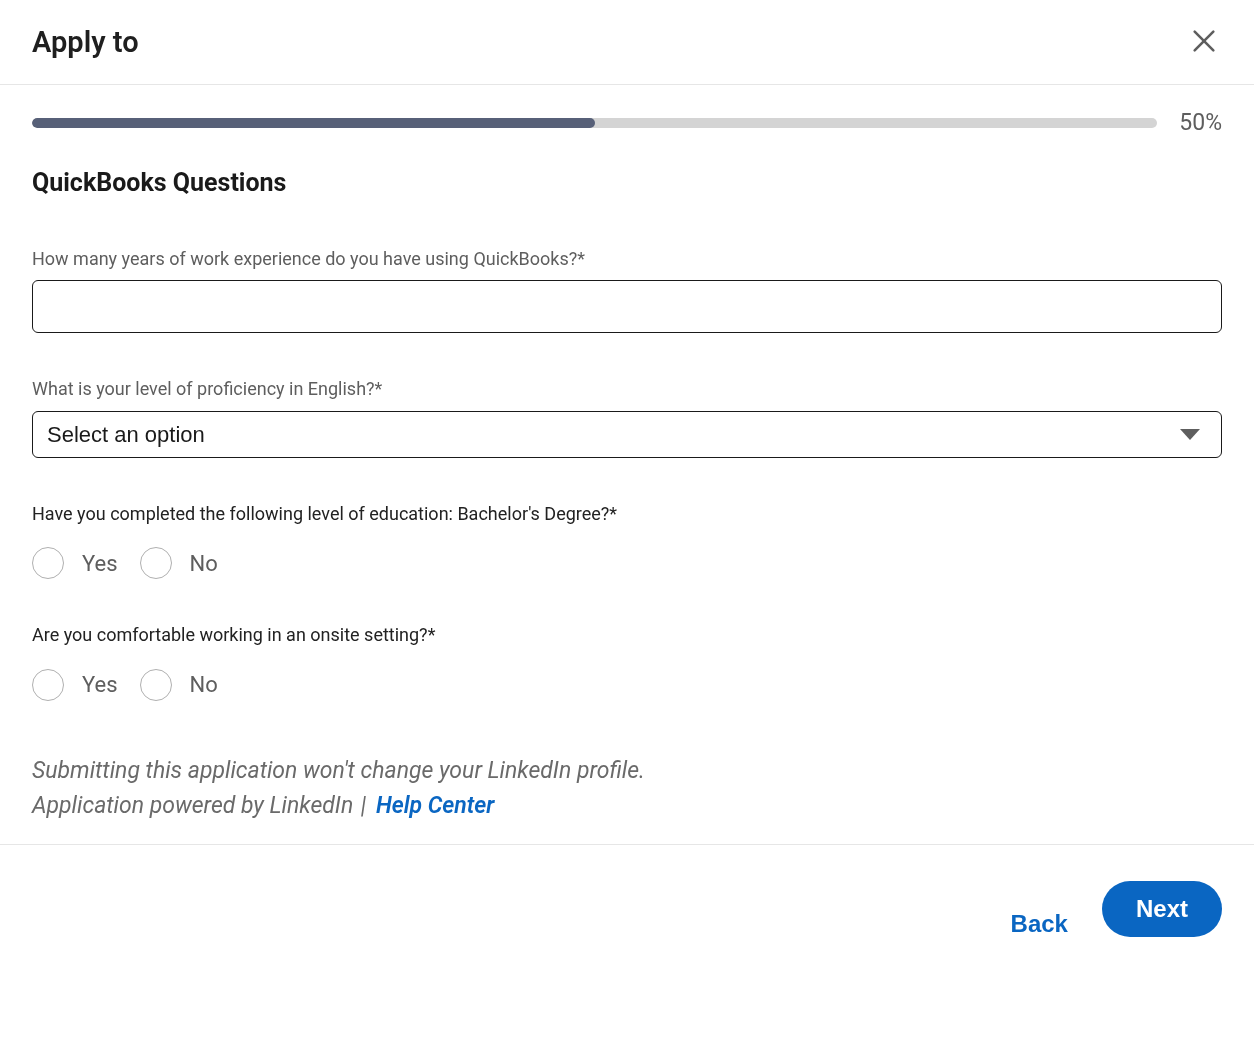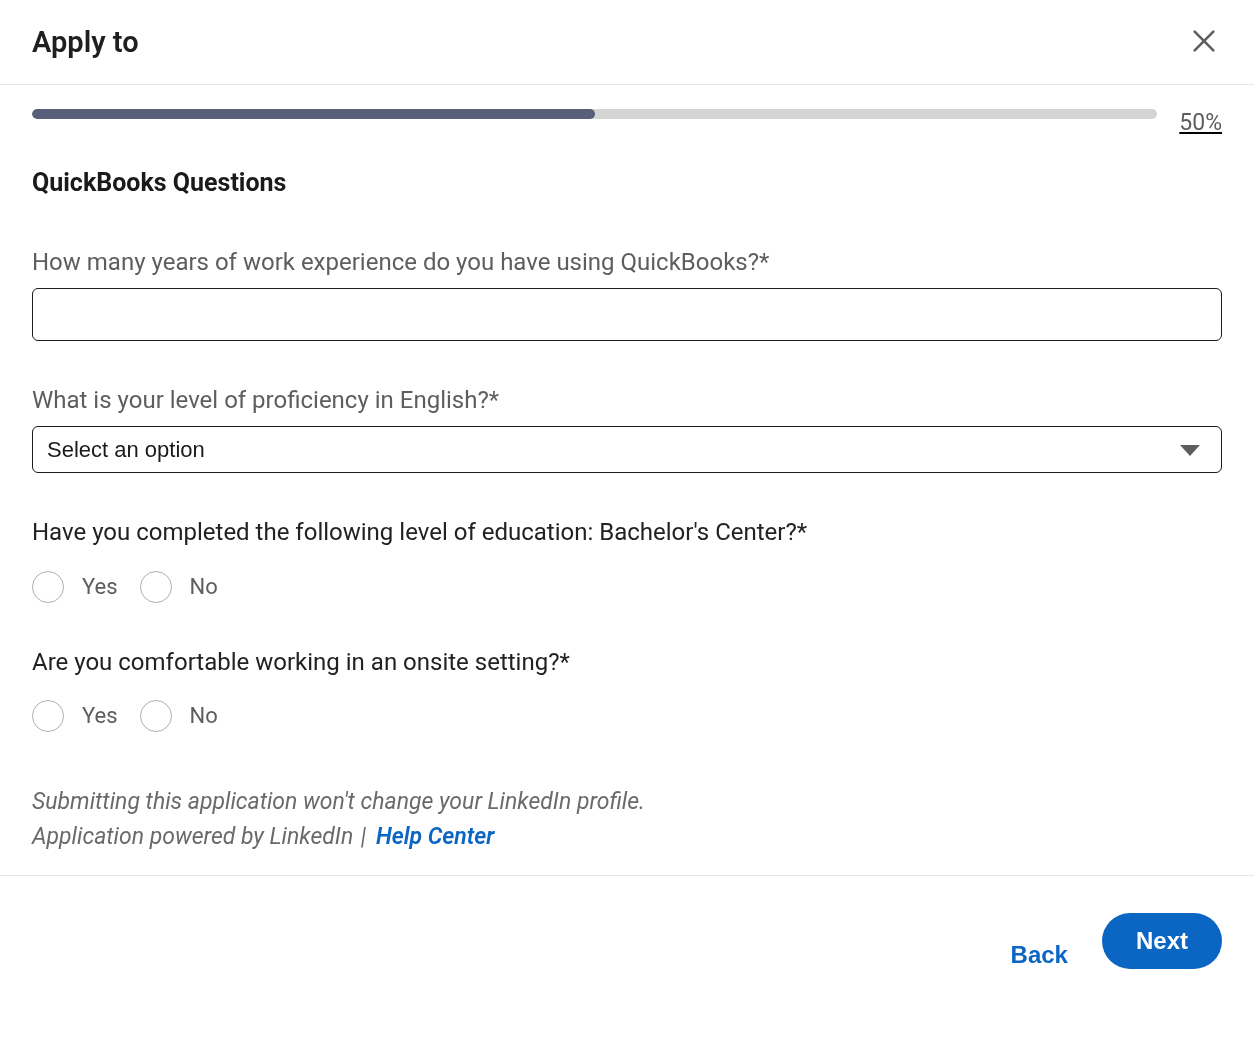--- a/index.html
+++ b/index.html
@@ -36,24 +36,23 @@
     align-items: center;
     justify-content: center;
     color: #5e5e5e;
   }
   .close-btn svg { width: 28px; height: 28px; }
 
   .modal-body { padding: 24px 32px 0 32px; }
 
   .progress-row {
     display: flex;
-    align-items: flex-start;
+    align-items: center;
     gap: 22px;
     margin-bottom: 32px;
-    text-decoration: underline;
   }
   .progress-track {
     position: relative;
     flex: 1;
     height: 10px;
     border-radius: 5px;
     background: #d4d4d4;
     overflow: hidden;
   }
   .progress-fill {
@@ -70,21 +69,21 @@
 
   .section-heading {
     font-size: 25px;
     font-weight: 700;
     margin: 0 0 50px 0;
     color: #1a1a1a;
   }
 
   .question { margin-bottom: 44px; }
   .question-label {
-    font-size: 24px;
+    font-size: 18px;
     color: #5e5e5e;
     margin: 0 0 10px 0;
     line-height: 1.3;
   }
   .question-label.dark {
     color: #222222;
     margin-bottom: 22px;
   }
 
   .text-input {
@@ -233,21 +232,21 @@
         </select>
         <span class="select-caret">
           <svg viewBox="0 0 20 12">
               <polygon points="0,1 20,1 10,12" fill="currentColor"></polygon>
             </svg>
         </span>
       </div>
     </div>
 
     <div class="question">
-      <p class="question-label dark">Have you completed the following level of education: Bachelor's Center?*</p>
+      <p class="question-label dark">Have you completed the following level of education: Bachelor's Degree?*</p>
       <div class="radio-group">
         <label class="radio-item">
           <span class="radio-circle"></span>
           <span class="radio-label">Yes</span>
         </label>
         <label class="radio-item">
           <span class="radio-circle"></span>
           <span class="radio-label">No</span>
         </label>
       </div>

